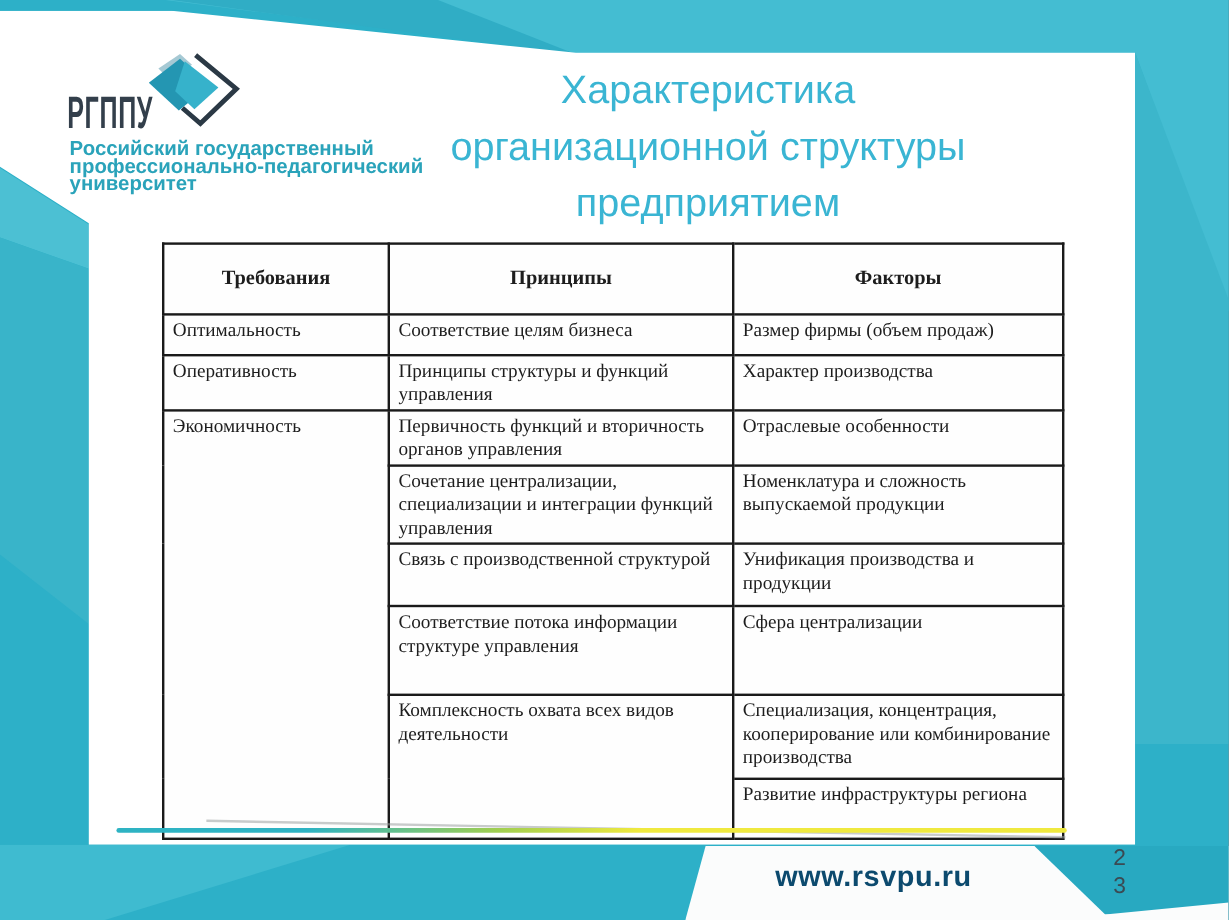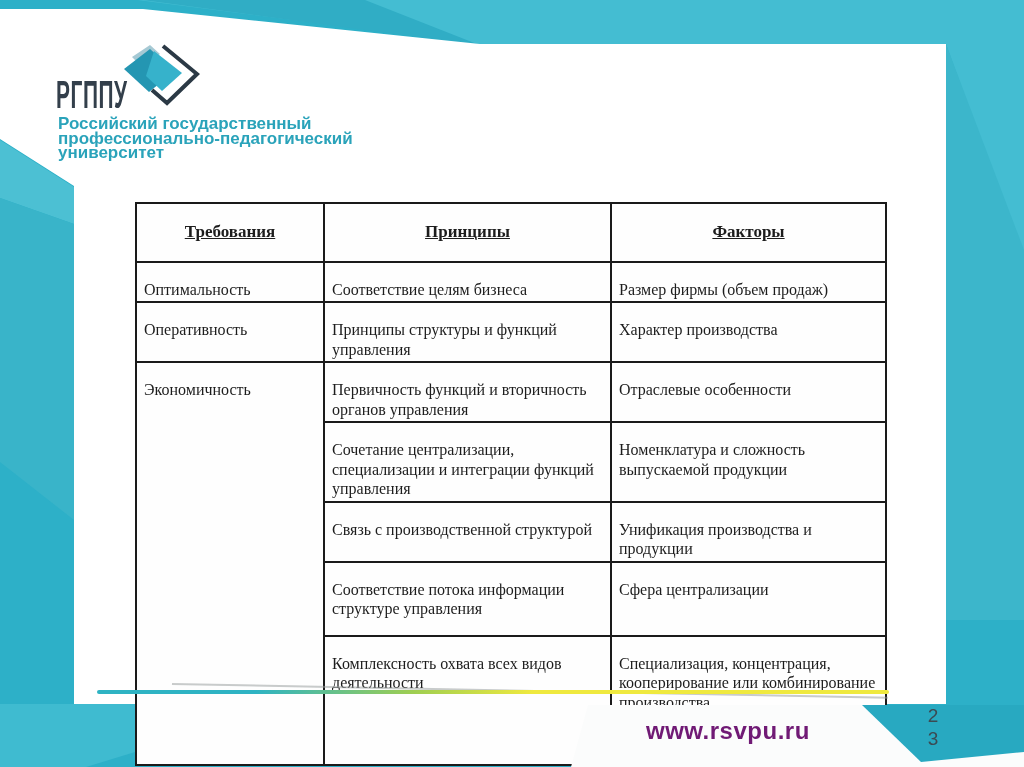--- a/index.html
+++ b/index.html
@@ -32,34 +32,34 @@
   .title{
     position:absolute;left:270px;top:51px;width:640px;
     text-align:center;color:#3ab5d3;font-size:33px;line-height:47px;font-weight:500;}
   
   .scan-table{
     position:absolute;left:135px;top:202px;width:750px;
     border-collapse:collapse;table-layout:fixed;background:#fefefe;
     font-family:"Liberation Serif",serif;font-size:16px;color:#1d1d1d;}
   .scan-table td,.scan-table th{
     border:2px solid #1a1a1a;vertical-align:top;
-    padding:17px 5px 2px 7px;line-height:1.22;overflow:hidden;}
-  .scan-table th{font-size:17px;text-align:center;vertical-align:middle;padding:18px;text-decoration:underline;}
+    padding:3px 5px 2px 7px;line-height:1.22;overflow:hidden;}
+  .scan-table th{font-size:17px;text-align:center;vertical-align:middle;padding:18px;}
   .accent-line{
     position:absolute;left:97px;top:690px;width:792px;height:4px;border-radius:2px;
     background:linear-gradient(90deg,#2eb3c3 0%,#2eb3c3 20%,#9fce51 40%,#efe93f 55%,#efe93f 100%);}
   .scan-artifact{
     position:absolute;left:172px;top:683px;width:716px;height:2px;
     background:#9aa0a0;opacity:.55;transform:rotate(1.1deg);transform-origin:left top;}
   
   .footer-ribbon{background:#fbfcfc;clip-path:polygon(588px 705px,1024px 705px,1024px 767px,571px 767px);}
   .footer-arrow{background:#28a9c1;clip-path:polygon(862px 705px,1024px 705px,1024px 752px,921px 762px);}
   .footer-url{
     position:absolute;left:646px;top:717px;
-    font-size:24px;font-weight:bold;color:#701a75;letter-spacing:.5px;}
+    font-size:24px;font-weight:bold;color:#0c4a6e;letter-spacing:.5px;}
   .page-digits{
     position:absolute;left:922px;top:704px;width:22px;
     text-align:center;font-size:19px;line-height:23px;color:#3b4a53;}
 </style>
 </head>
 <body>
 
 <div class="slide">
 
   <div class="layer facet-top"></div>
@@ -77,20 +77,25 @@
     <polygon points="32,9 60,31 40,49 24,34" fill="#36b2cb"></polygon>
     <path d="M41,4 L75,32 L45,61 L30,48" fill="none" stroke="#2b3945" stroke-width="4"></path>
   </svg>
   <div class="logo-acronym">РГППУ</div>
   <div class="logo-univ">
     <div>Российский государственный</div>
     <div>профессионально-педагогический</div>
     <div>университет</div>
   </div>
 
+  <div class="title">
+    <div>Характеристика</div>
+    <div>организационной структуры</div>
+    <div>предприятием</div>
+  </div>
 
   <table class="scan-table">
     <colgroup>
         <col style="width:188px">
         <col style="width:287px">
         <col style="width:275px">
       </colgroup>
     <tbody>
         <tr style="height:38px">
       <th>Требования</th>

